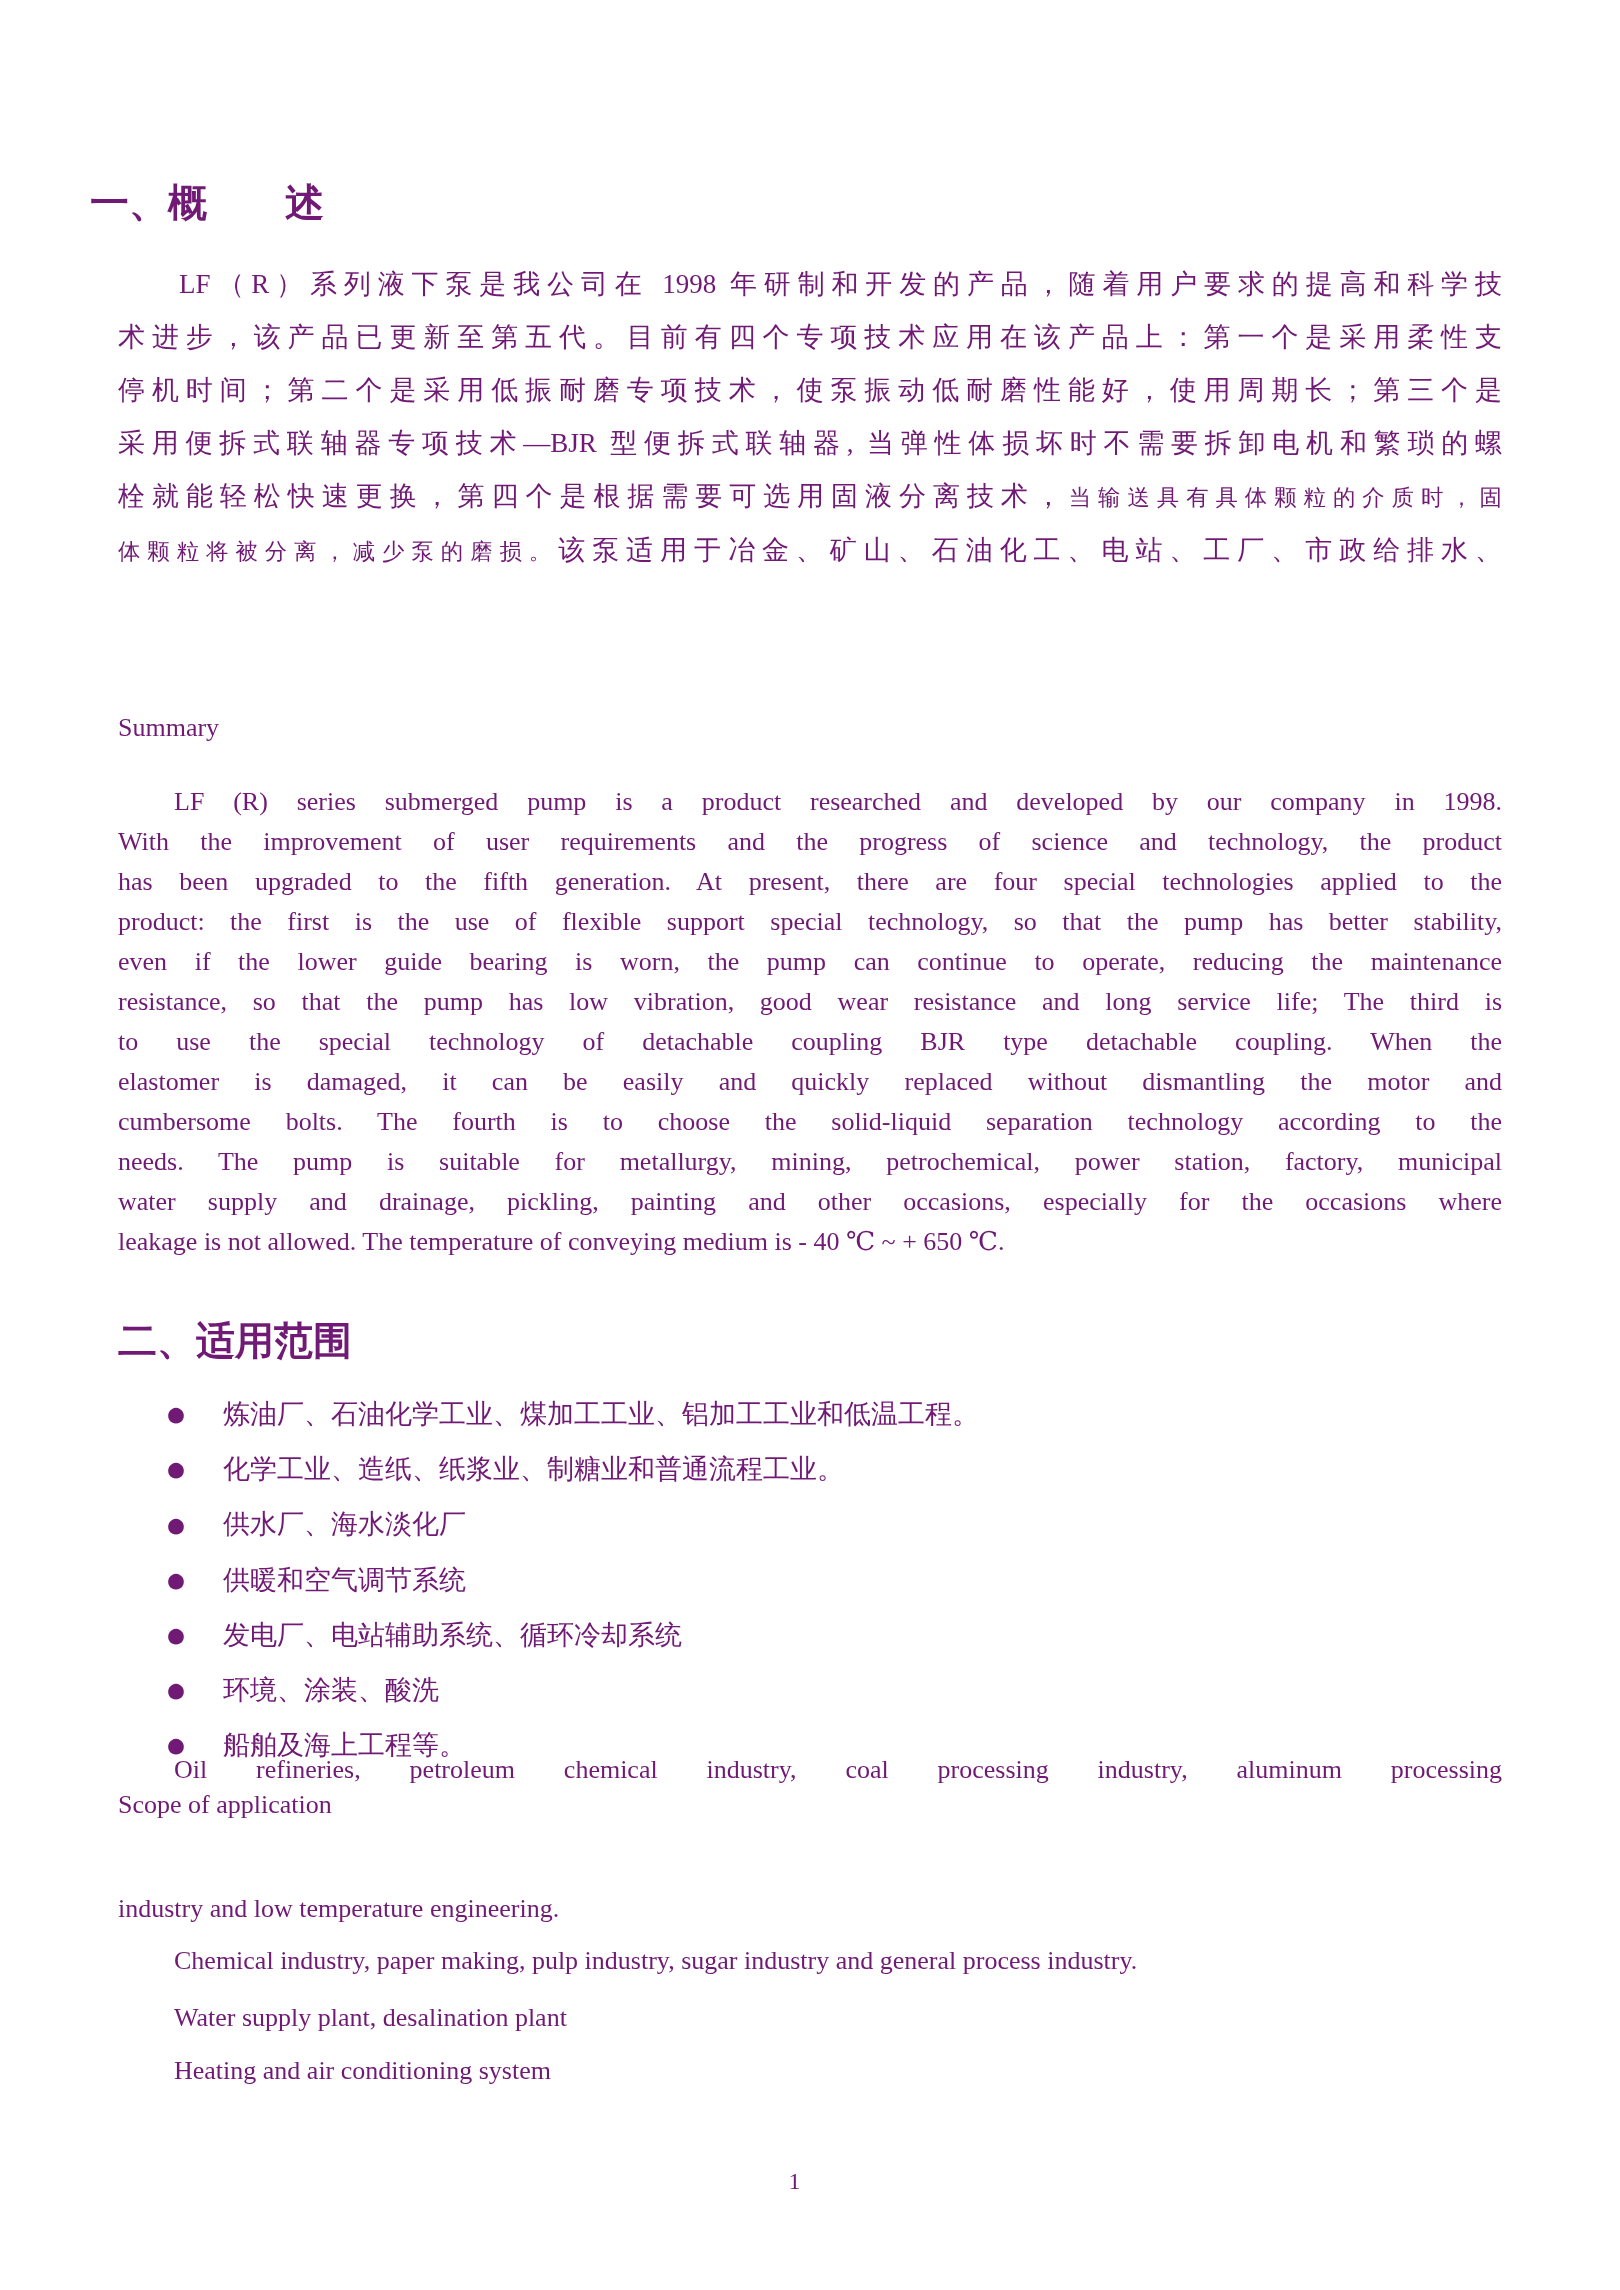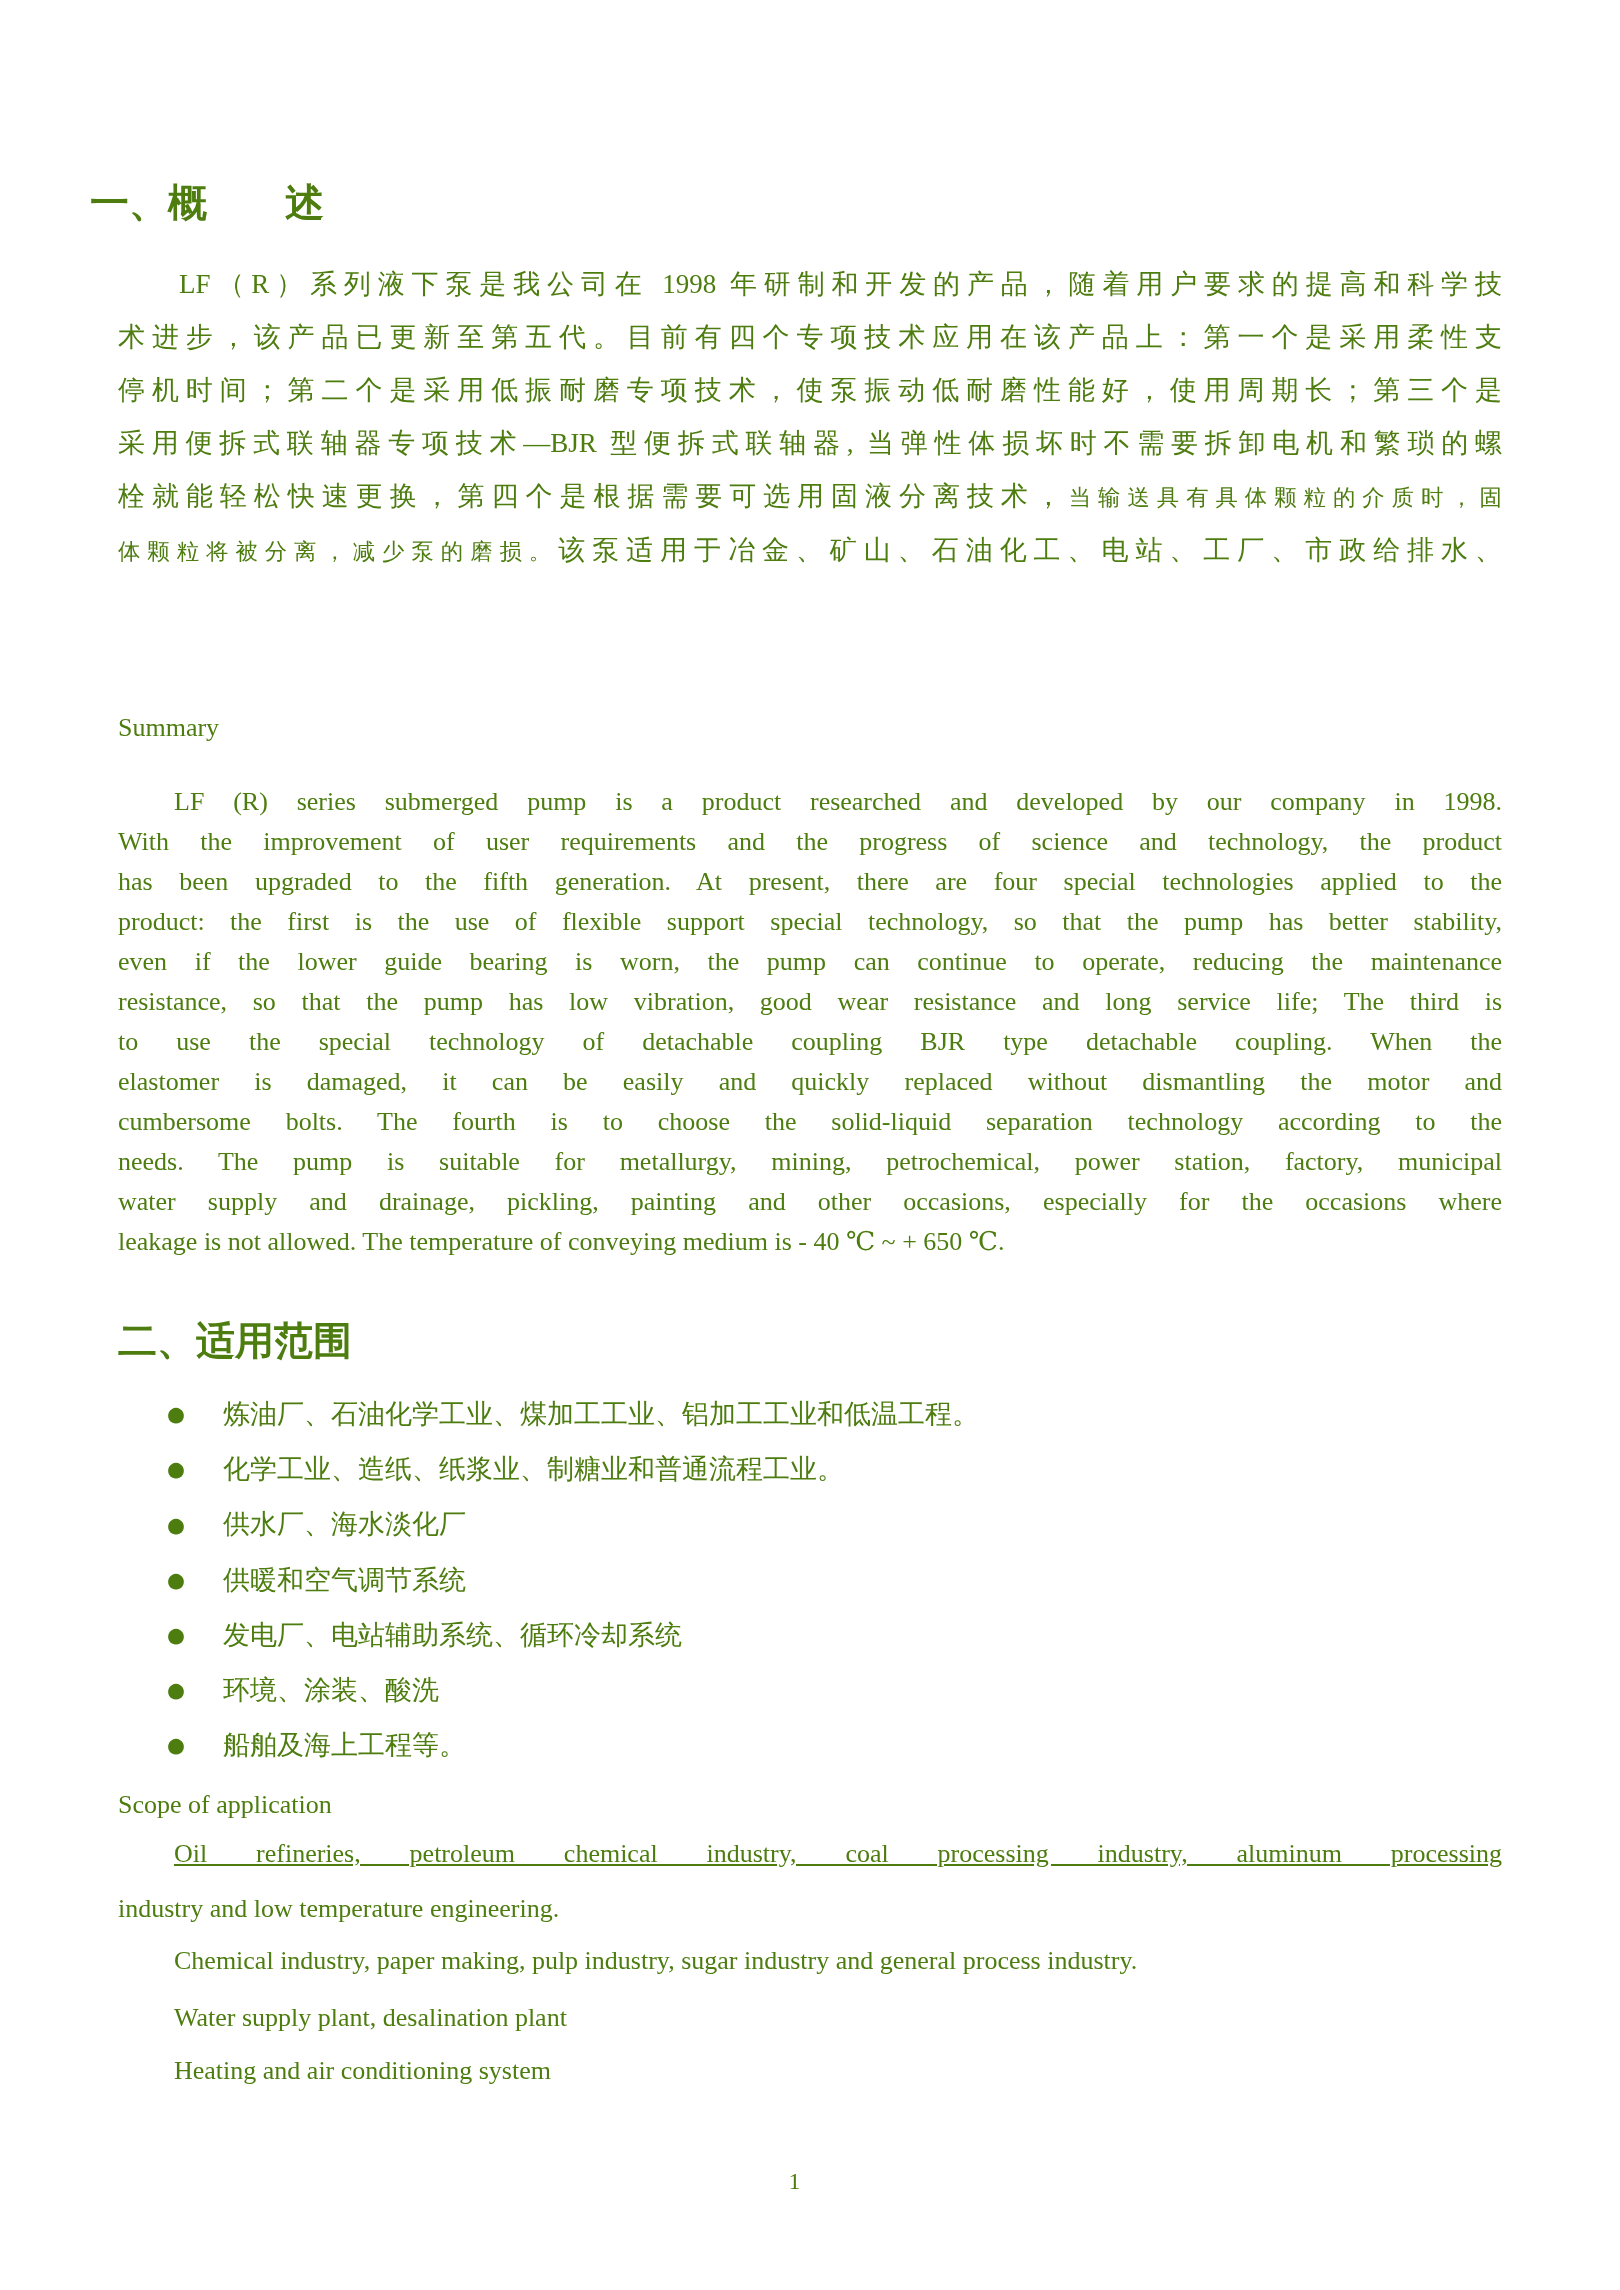--- a/index.html
+++ b/index.html
@@ -1,21 +1,21 @@
 <!DOCTYPE html>
 <html style="font-size:14.3px"><head>
 <meta charset="utf-8">
 <style>
   html,body{margin:0;padding:0;background:#e8e8e8;}
   .page{
     position:relative;
     width:1620px;
     height:2291px;
     background:#ffffff;
-    color:#4d7c0f;
+    color:#701a75;
     font-family:"Liberation Serif","DejaVu Serif",serif;
     overflow:hidden;
   }
   .h1{
     position:absolute;
     font-weight:bold;
     font-size:39px;
     line-height:47px;
     white-space:nowrap;
     font-family:"Liberation Sans","DejaVu Sans",sans-serif;
@@ -150,21 +150,21 @@
     <div class="brow">
       <span class="dot">●</span><span>环境、涂装、酸洗</span>
     </div>
     <div class="brow">
       <span class="dot">●</span><span>船舶及海上工程等。</span>
     </div>
   </div>
 
   <div class="plain-line" style="top:1787px;">Scope of application</div>
 
-  <div class="plain-line jfull indent-en" style="top:1836px;text-decoration:underline;">Oil  refineries,  petroleum  chemical  industry,  coal  processing  industry,  aluminum  processing</div>
+  <div class="plain-line jfull indent-en" style="top:1752px;">Oil  refineries,  petroleum  chemical  industry,  coal  processing  industry,  aluminum  processing</div>
   <div class="plain-line" style="top:1891px;">industry and low temperature engineering.</div>
   <div class="plain-line indent-en" style="top:1943px;">Chemical industry, paper making, pulp industry, sugar industry and general process industry.</div>
   <div class="plain-line indent-en" style="top:2000px;">Water supply plant, desalination plant</div>
   <div class="plain-line indent-en" style="top:2053px;">Heating and air conditioning system</div>
 
   <div class="footer">1</div>
 
 </div>
 
 

